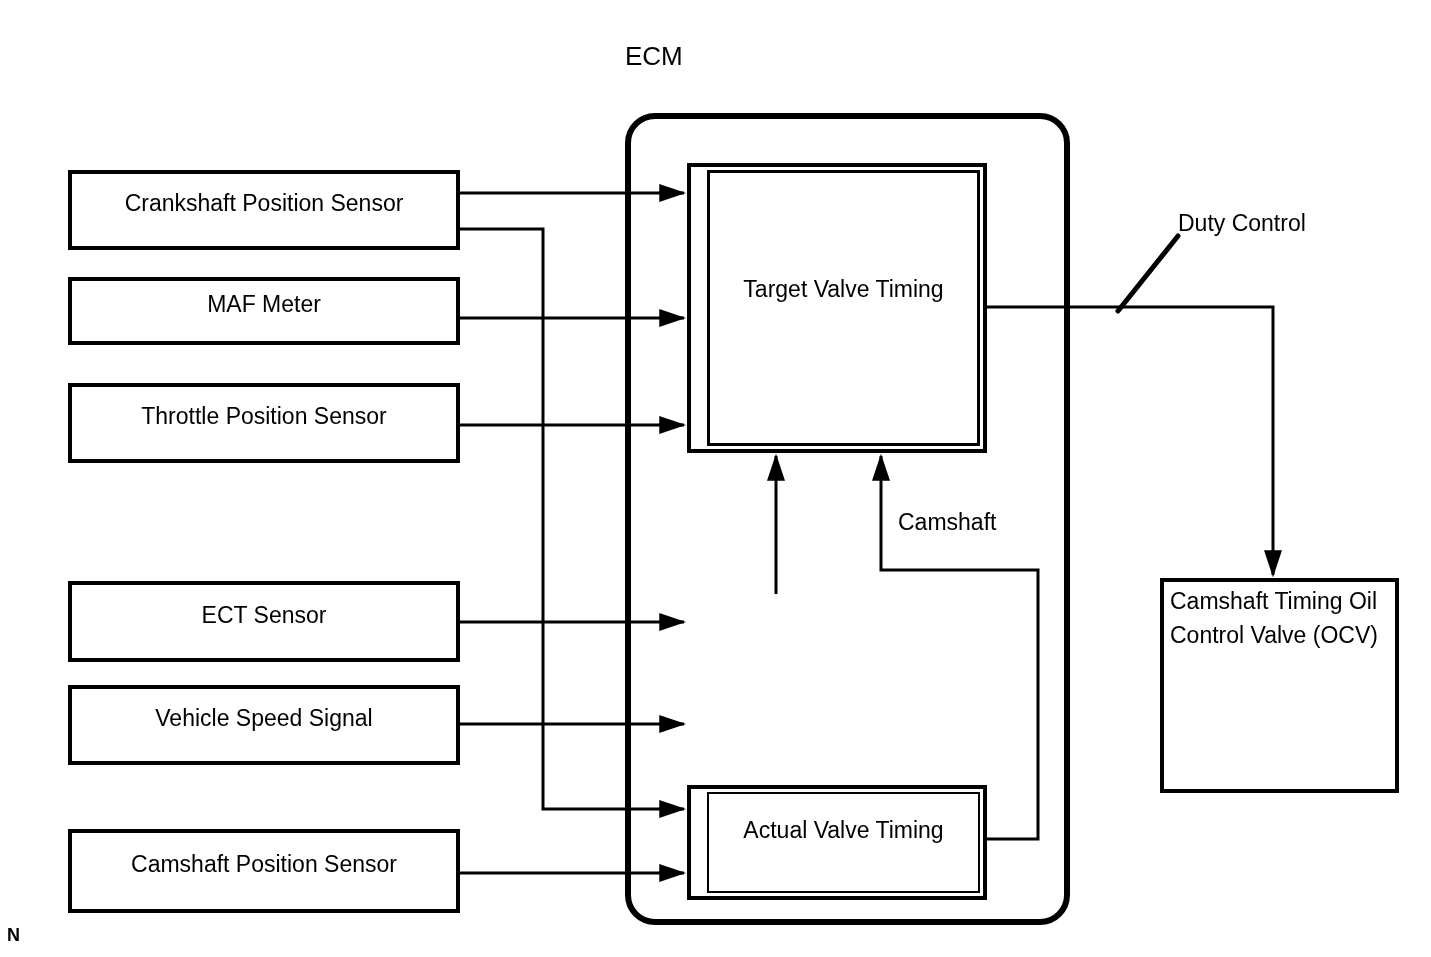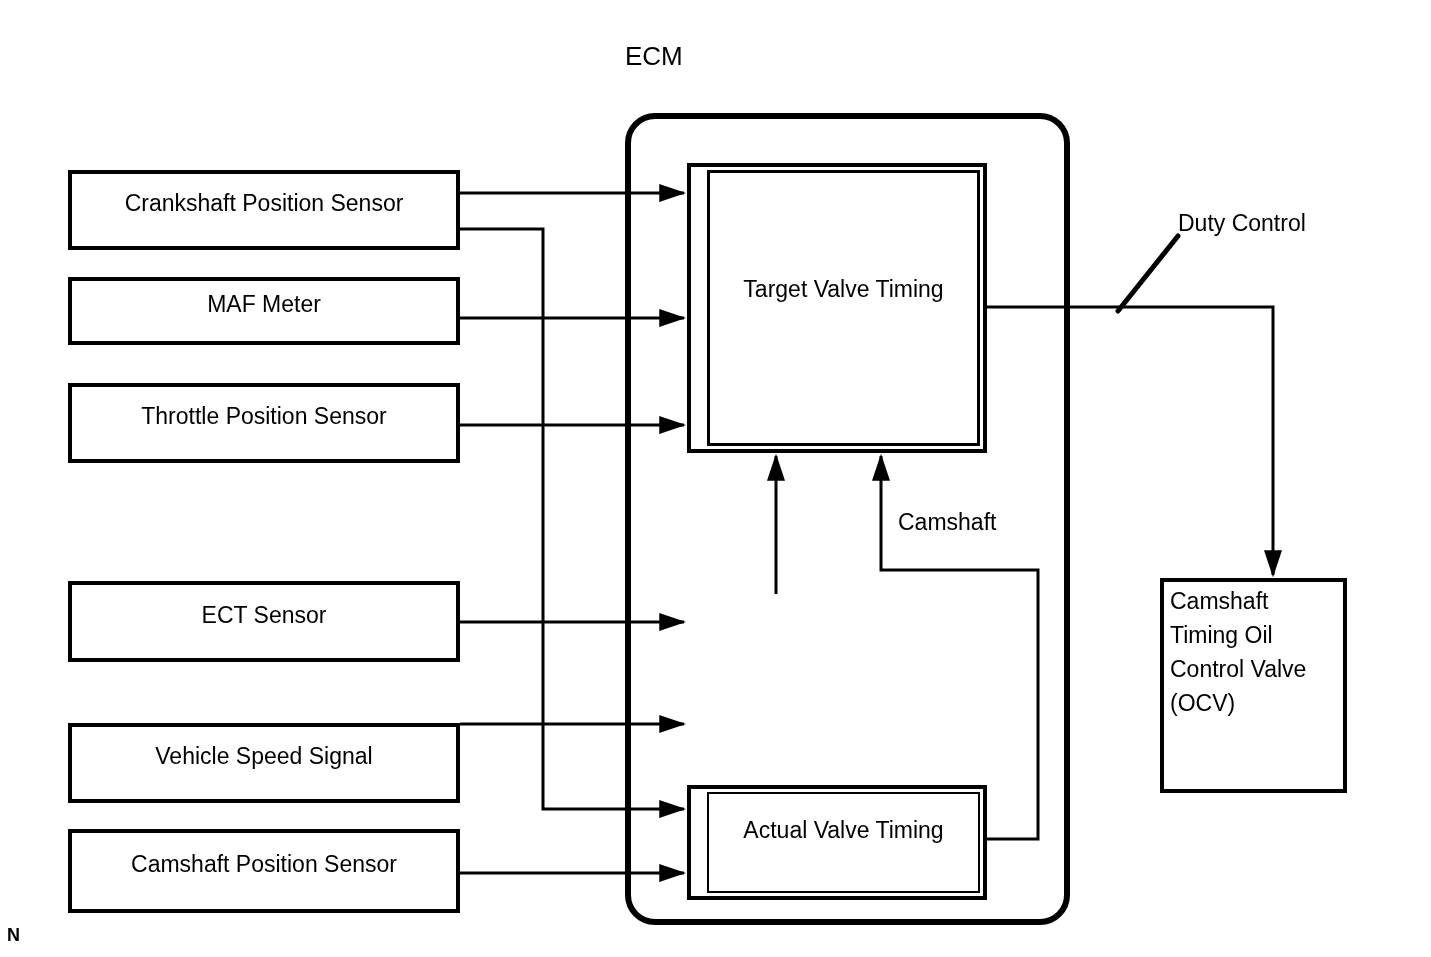--- a/index.html
+++ b/index.html
@@ -90,21 +90,21 @@
     left: 625px;
     top: 41px;
     width: 445px;
     font-size: 26px;
   }
 
   .ocv-box {
     position: absolute;
     left: 1160px;
     top: 578px;
-    width: 187px;
+    width: 239px;
     height: 215px;
     border: 4px solid #000000;
     background: #ffffff;
     font-size: 23px;
     line-height: 34px;
     padding: 2px 4px 0 6px;
     text-align: left;
   }
 
   .page-mark {
@@ -148,21 +148,21 @@
   </div>
   <div class="box sensor" style="top:277px;height:68px">
     <span class="lbl">MAF Meter</span>
   </div>
   <div class="box sensor" style="top:383px;height:80px">
     <span class="lbl">Throttle Position Sensor</span>
   </div>
   <div class="box sensor" style="top:581px;height:81px">
     <span class="lbl">ECT Sensor</span>
   </div>
-  <div class="box sensor" style="top:723px;height:80px">
+  <div class="box sensor" style="top:685px;height:80px">
     <span class="lbl">Vehicle Speed Signal</span>
   </div>
   <div class="box sensor" style="top:829px;height:84px">
     <span class="lbl">Camshaft Position Sensor</span>
   </div>
 
   <div class="box dbl" style="left:687px;top:163px;width:300px;height:290px">
     <div class="inner">
       <span style="transform:translateY(-18px)">Target Valve Timing</span>
     </div>

